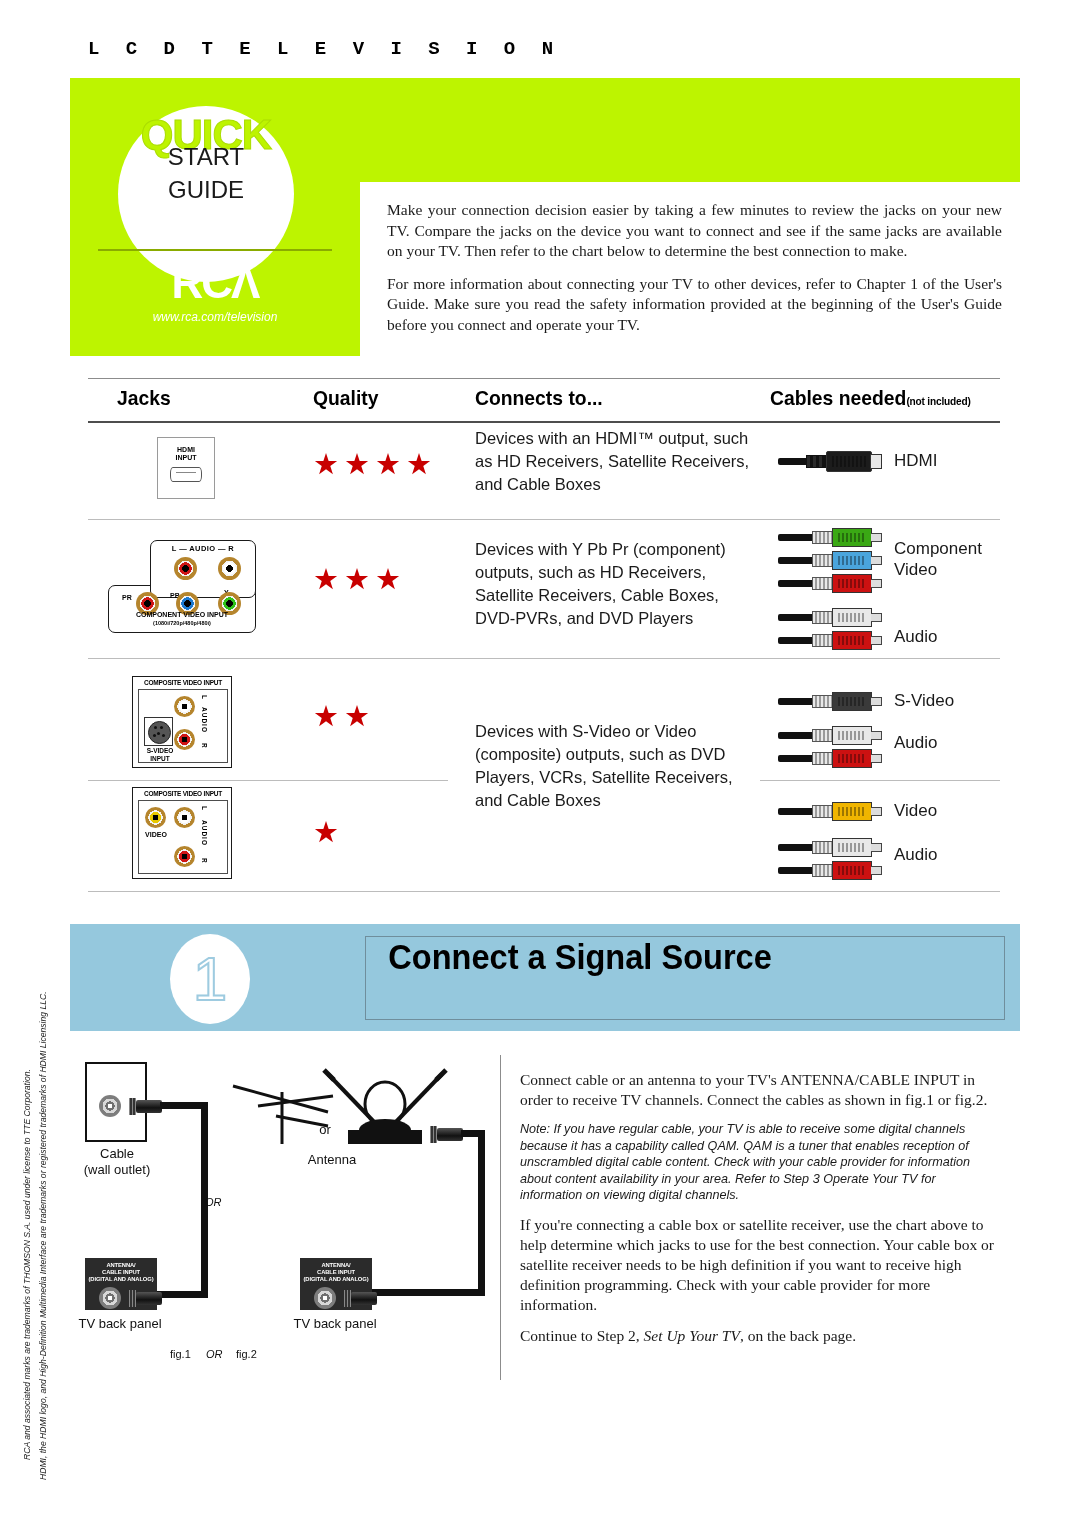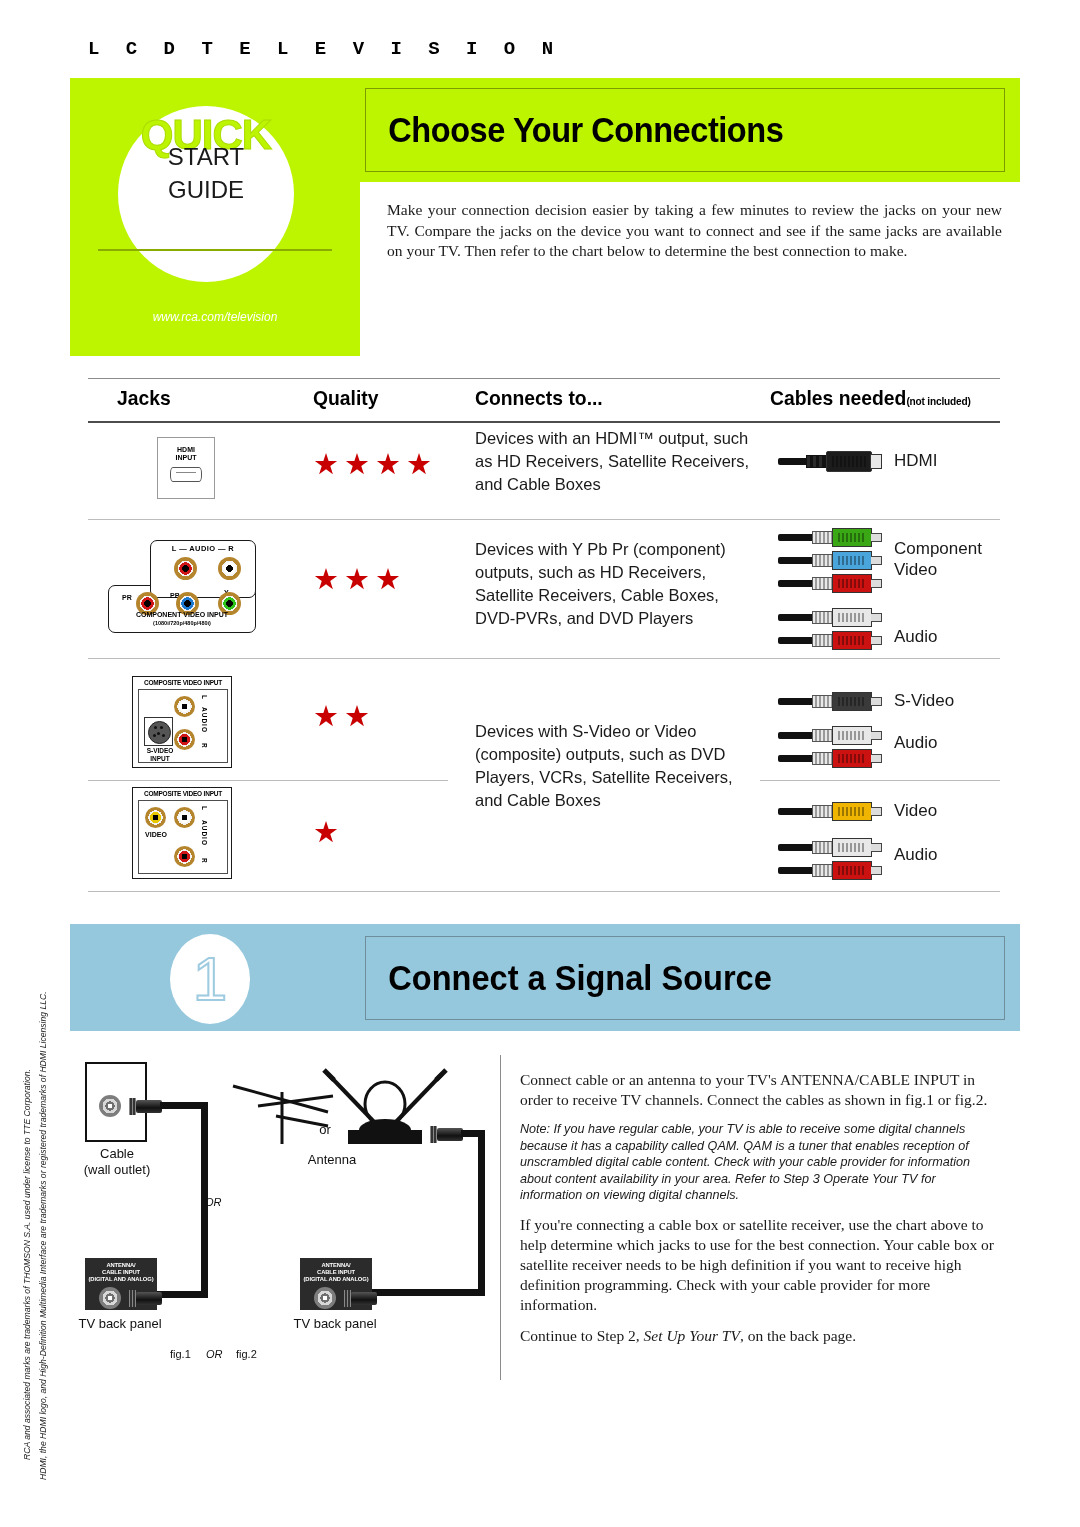--- a/index.html
+++ b/index.html
@@ -161,21 +161,21 @@
             font-size:17px;color:#1a1a1a;line-height:21px;}
 
   
   .blue-block{position:absolute;left:70px;top:924px;width:290px;height:107px;background:#95c8dd;}
   .blue-banner{position:absolute;left:353px;top:924px;width:667px;height:107px;background:#95c8dd;}
   .blue-oval{position:absolute;left:170px;top:934px;width:80px;height:90px;background:#fff;border-radius:50%;}
   .step-num{position:absolute;left:170px;top:946px;width:80px;text-align:center;
             font-family:"Liberation Sans", sans-serif;font-size:62px;font-weight:normal;
             color:#ffffff;-webkit-text-stroke:2px #9ecbe0;line-height:66px;}
   .blue-box{position:absolute;left:365px;top:936px;width:640px;height:84px;
-            border:1px solid #6f8e9c;box-sizing:border-box;display:flex;align-items:center;}
+            border:1px solid #6f8e9c;box-sizing:border-box;display:flex;}
   .blue-title{font-family:"Liberation Sans", sans-serif;font-weight:bold;font-size:35px;
               color:#000;padding-left:24px;transform:scaleX(0.93);transform-origin:left center;}
 
   
   .sig-divider{position:absolute;left:500px;top:1055px;width:1px;height:325px;background:#8c8c8c;}
   .sig-text{position:absolute;left:520px;top:1070px;width:480px;
             font-family:"Liberation Serif", serif;font-size:15.5px;line-height:20px;color:#1a1a1a;}
   .sig-text p{margin:0 0 11px 0;}
   .note{font-family:"Liberation Sans", sans-serif;font-style:italic;font-size:12.6px;
         line-height:16.5px;margin-left:24px;color:#1a1a1a;}
@@ -208,29 +208,28 @@
   <div class="lcd-label">L C D   T E L E V I S I O N</div>
 
   <div class="green-block"></div>
   <div class="white-circle"></div>
   <div class="quick-word">QUICK</div>
   <div class="startguide">
     <div>START</div>
     <div>GUIDE</div>
   </div>
   <div class="brand-rule"></div>
+  <div class="rca-logo">RCΛ</div>
   <div class="rca-url">www.rca.com/television</div>
 
   <div class="title-banner"></div>
-  <div class="title-box">
-    <div class="title-text">Choose Your Connections</div>
-  </div>
 
   <div class="intro">
     <p>Make your connection decision easier by taking a few minutes to review the jacks on your new TV. Compare the jacks on the device you want to connect and see if the same jacks are available on your TV. Then refer to the chart below to determine the best connection to make.</p>
+    <p>For more information about connecting your TV to other devices, refer to Chapter 1 of the User's Guide. Make sure you read the safety information provided at the beginning of the User's Guide before you connect and operate your TV.</p>
   </div>
 
   <div class="tbl-top-rule"></div>
   <div class="hdr hdr-jacks col-jacks">Jacks</div>
   <div class="hdr col-quality">Quality</div>
   <div class="hdr col-connects">Connects to...</div>
   <div class="hdr col-cables">
     <span>Cables needed</span><span class="hdr-sub">(not included)</span>
   </div>
   <div class="hdr-rule"></div>

